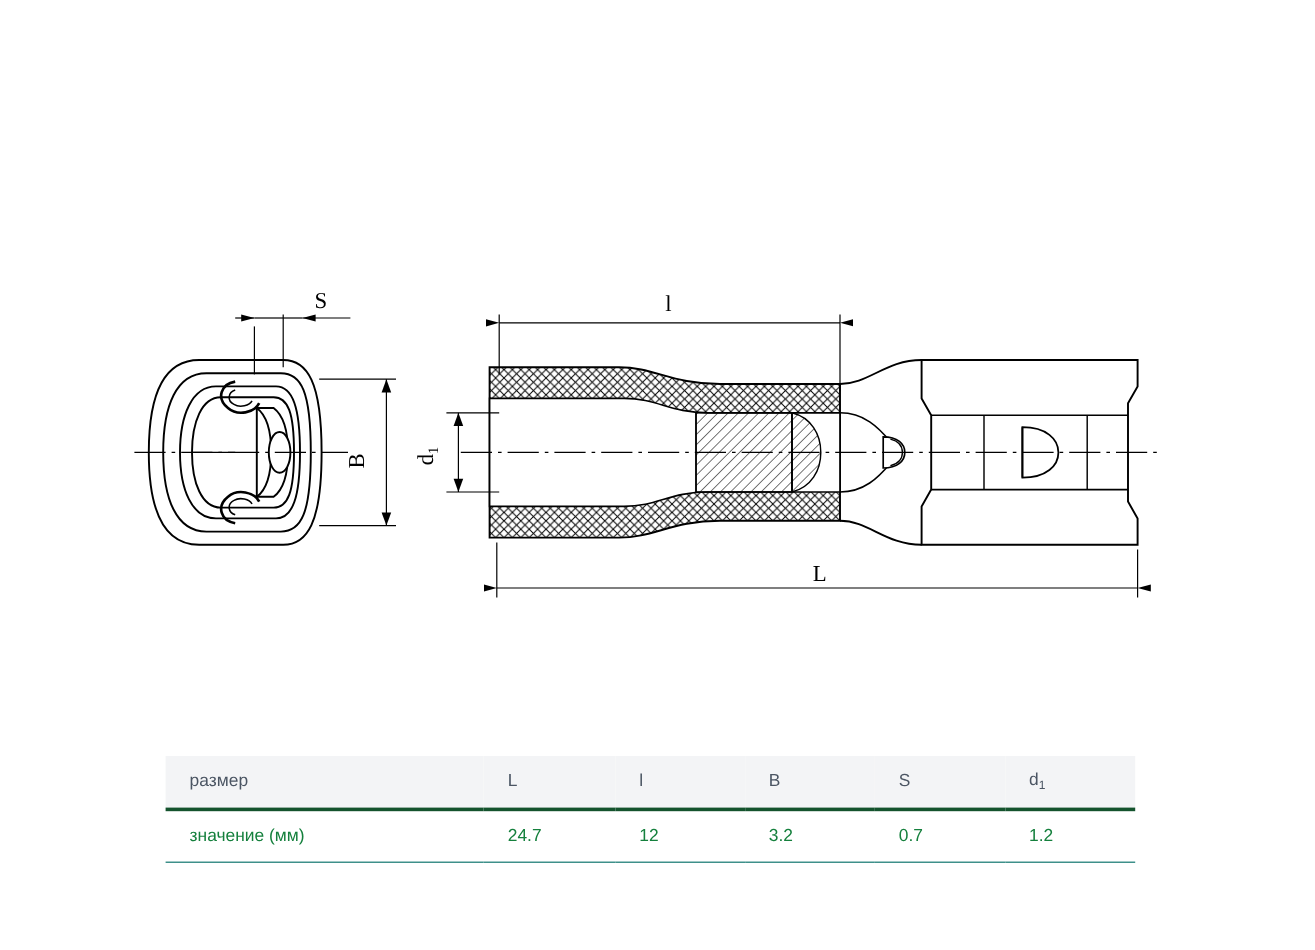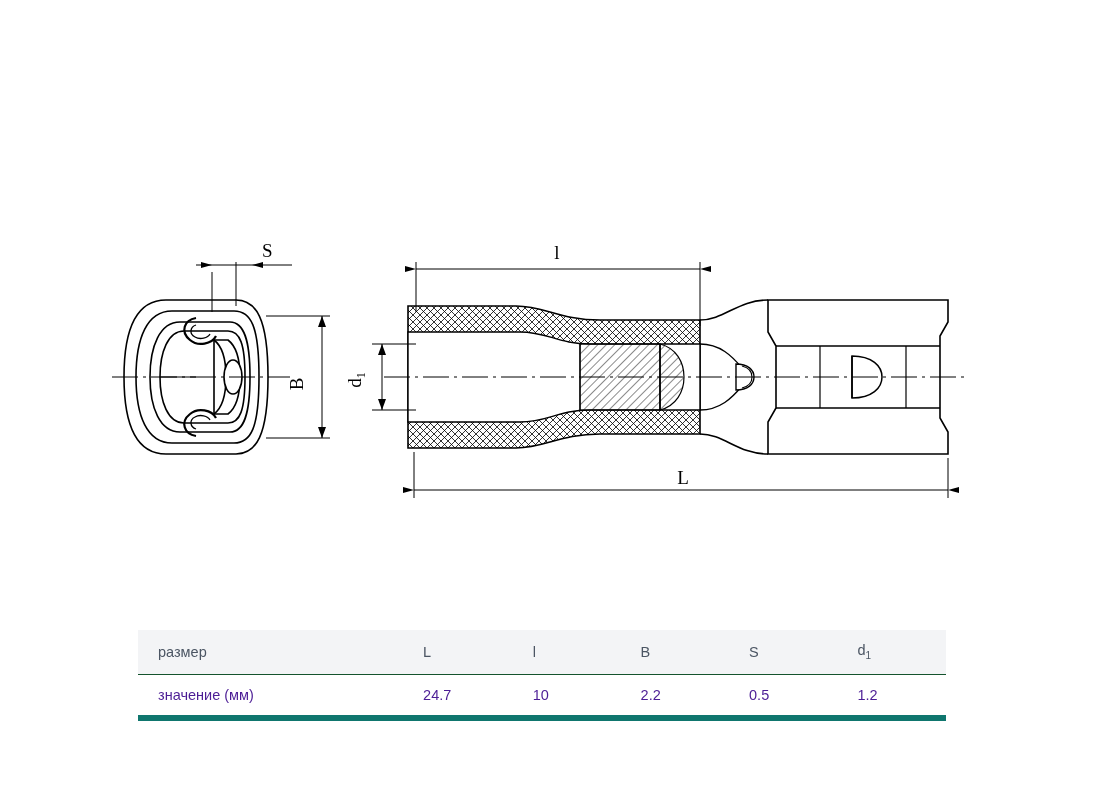--- a/index.html
+++ b/index.html
@@ -42,29 +42,29 @@
     padding: 0;
     vertical-align: middle;
   }
   .spec-table thead tr {
     background: #f3f4f6;
     height: 44px;
   }
   .spec-table thead th {
     color: #4b5563;
     font-size: 14.5px;
-    border-bottom: 1px solid #14532d;
+    border-bottom: 3px solid #14532d;
   }
   .spec-table tbody tr {
     height: 44px;
     background: #ffffff;
   }
   .spec-table tbody td {
-    color: #4c1d95;
-    border-bottom: 6px solid #0f766e;
+    color: #15803d;
+    border-bottom: 1px solid #0f766e;
   }
   .col-name { width: 276px; padding-left: 20px !important; }
   .col-v    { width: 100px; padding-left: 20px !important; }
   .sub {
     font-size: 10px;
     vertical-align: sub;
   }
   .dim-label {
     font-size: 19px;
     fill: #000000;
@@ -270,21 +270,21 @@
         <th class="col-v">l</th>
         <th class="col-v">B</th>
         <th class="col-v">S</th>
         <th class="col-v"><span>d</span><span class="sub">1</span></th>
       </tr>
     </thead>
     <tbody>
       <tr>
         <td class="col-name">значение (мм)</td>
         <td class="col-v">24.7</td>
-        <td class="col-v">10</td>
-        <td class="col-v">2.2</td>
-        <td class="col-v">0.5</td>
+        <td class="col-v">12</td>
+        <td class="col-v">3.2</td>
+        <td class="col-v">0.7</td>
         <td class="col-v">1.2</td>
       </tr>
     </tbody>
   </table>
 
 </div>
 
 </body></html>

